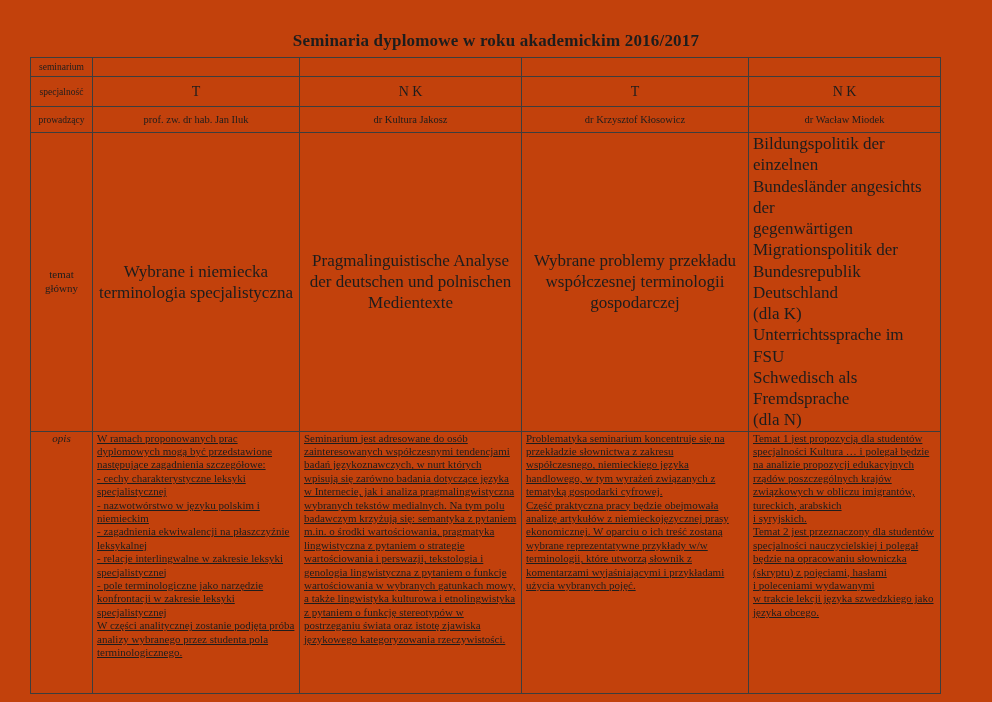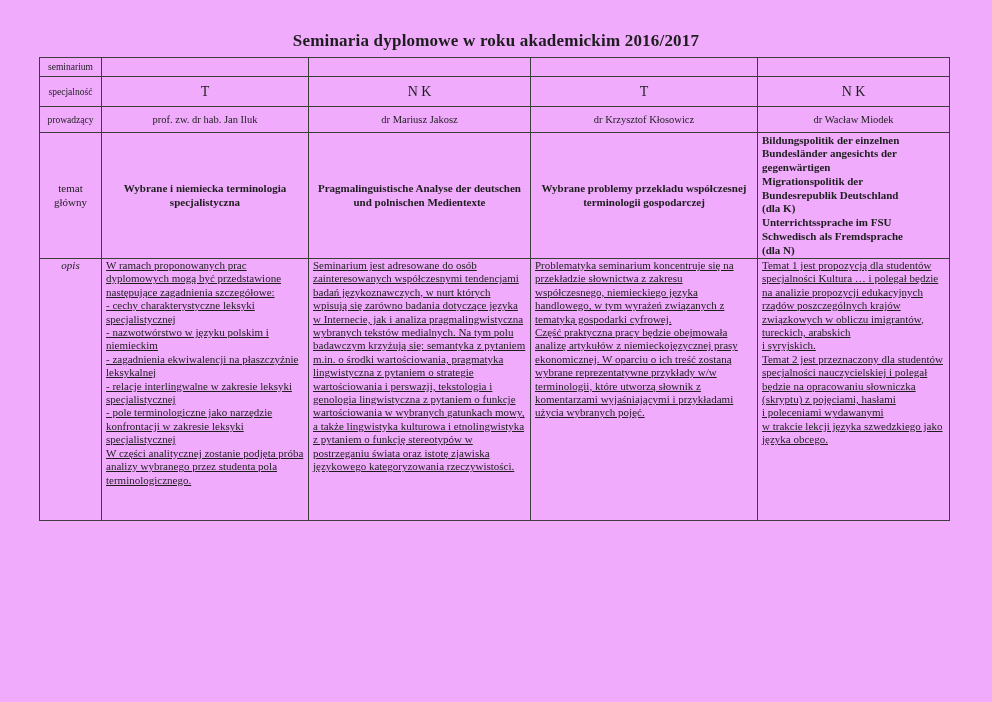--- a/index.html
+++ b/index.html
@@ -6,37 +6,37 @@
     margin: 0;
     padding: 0;
     background: #ffffff;
     font-family: "Liberation Serif", "DejaVu Serif", serif;
     color: #1d1d1d;
   }
   .page {
     position: relative;
     width: 992px;
     height: 702px;
-    background: #f0abfc;
+    background: #c2410c;
     overflow: hidden;
   }
   .title {
     position: absolute;
     top: 31px;
     left: 0;
     width: 992px;
     margin: 0;
     text-align: center;
     font-size: 17px;
     font-weight: bold;
     letter-spacing: 0.2px;
   }
   table.sem {
     position: absolute;
-    left: 39px;
+    left: 30px;
     top: 57px;
     width: 910px;
     border-collapse: collapse;
     table-layout: fixed;
   }
   table.sem td {
     border: 1px solid #3d3d3d;
     padding: 0 4px;
     overflow: hidden;
   }
@@ -66,22 +66,22 @@
     font-size: 14px;
     text-align: center;
     vertical-align: middle;
   }
   td.prow {
     font-size: 10.5px;
     text-align: center;
     vertical-align: middle;
   }
   td.temat {
-    font-weight: bold;
-    font-size: 11px;
+    font-weight: normal;
+    font-size: 17px;
     text-align: center;
     vertical-align: middle;
     line-height: 1.25;
     white-space: pre-line;
   }
   td.temat-left {
     text-align: left;
     vertical-align: middle;
     padding: 2px 5px;
   }
@@ -124,21 +124,21 @@
       <td class="lbl">specjalność</td>
       <td class="spec">T</td>
       <td class="spec">N K</td>
       <td class="spec">T</td>
       <td class="spec">N K</td>
     </tr>
 
     <tr class="r-prow">
       <td class="lbl">prowadzący</td>
       <td class="prow">prof. zw. dr hab. Jan Iluk</td>
-      <td class="prow">dr Mariusz Jakosz</td>
+      <td class="prow">dr Kultura Jakosz</td>
       <td class="prow">dr Krzysztof Kłosowicz</td>
       <td class="prow">dr Wacław Miodek</td>
     </tr>
 
     <tr class="r-temat">
       <td class="lbl-big">temat główny</td>
       <td class="temat">Wybrane i niemiecka terminologia specjalistyczna</td>
       <td class="temat">Pragmalinguistische Analyse der deutschen und polnischen Medientexte</td>
       <td class="temat">Wybrane problemy przekładu współczesnej terminologii gospodarczej</td>
       <td class="temat temat-left">Bildungspolitik der einzelnen

